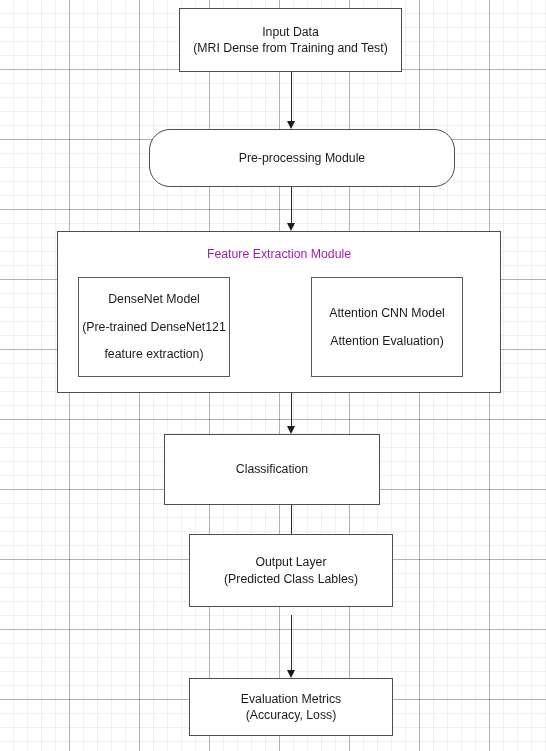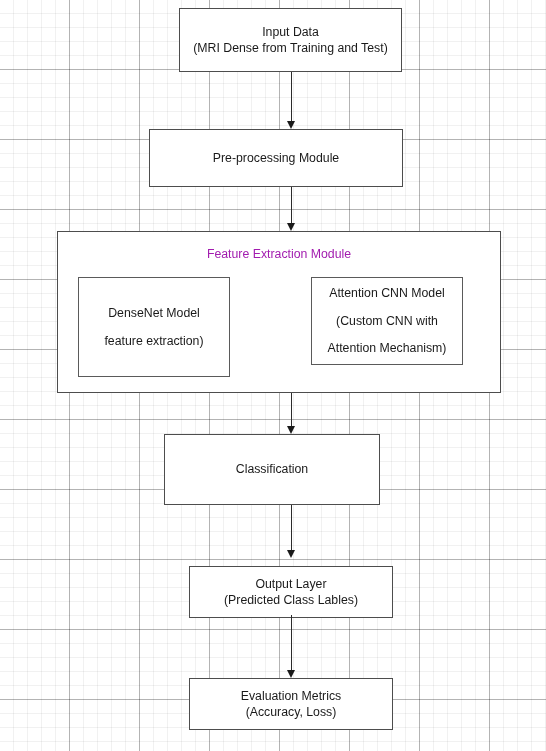--- a/index.html
+++ b/index.html
@@ -83,58 +83,58 @@
 <div id="canvas">
 
   <div class="node" style="left:179px; top:8px; width:223px; height:64px;">
     <span class="line">Input Data</span>
     <span class="line">(MRI Dense from Training and Test)</span>
   </div>
 
   <div class="conn" style="left:291px; top:72px; height:49px;"></div>
   <div class="arrowhead" style="left:287px; top:121px;"></div>
 
-  <div class="node" style="left:149px; top:129px; width:254px; height:58px;">
+  <div class="node" style="left:149px; top:129px; width:306px; height:58px;border-radius:21px;">
     <span class="line">Pre-processing Module</span>
   </div>
 
   <div class="conn" style="left:291px; top:187px; height:36px;"></div>
   <div class="arrowhead" style="left:287px; top:223px;"></div>
 
   <div class="node group" style="left:57px; top:231px; width:444px; height:162px;">
     <span class="group-title">Feature Extraction Module</span>
   </div>
 
   <div class="node subnode" style="left:78px; top:277px; width:152px; height:100px;">
     <span class="line">DenseNet Model</span>
+    <span class="line">(Pre-trained DenseNet121</span>
     <span class="line">feature extraction)</span>
   </div>
 
-  <div class="node subnode" style="left:311px; top:277px; width:152px; height:88px;text-align:right;">
+  <div class="node subnode" style="left:311px; top:277px; width:152px; height:100px;text-align:right;">
     <span class="line">Attention CNN Model</span>
-    <span class="line">(Custom CNN with</span>
-    <span class="line">Attention Mechanism)</span>
+    <span class="line">Attention Evaluation)</span>
   </div>
 
   <div class="conn" style="left:291px; top:393px; height:33px;"></div>
   <div class="arrowhead" style="left:287px; top:426px;"></div>
 
   <div class="node" style="left:164px; top:434px; width:216px; height:71px;">
     <span class="line">Classification</span>
   </div>
 
   <div class="conn" style="left:291px; top:505px; height:45px;"></div>
   <div class="arrowhead" style="left:287px; top:550px;"></div>
 
-  <div class="node" style="left:189px; top:566px; width:204px; height:52px;">
+  <div class="node" style="left:189px; top:534px; width:204px; height:73px;">
     <span class="line">Output Layer</span>
     <span class="line">(Predicted Class Lables)</span>
   </div>
 
   <div class="conn" style="left:291px; top:615px; height:55px;"></div>
   <div class="arrowhead" style="left:287px; top:670px;"></div>
 
-  <div class="node" style="left:189px; top:678px; width:204px; height:52px;">
+  <div class="node" style="left:189px; top:678px; width:204px; height:58px;">
     <span class="line">Evaluation Metrics</span>
     <span class="line">(Accuracy, Loss)</span>
   </div>
 
 </div>
 
 </body></html>

